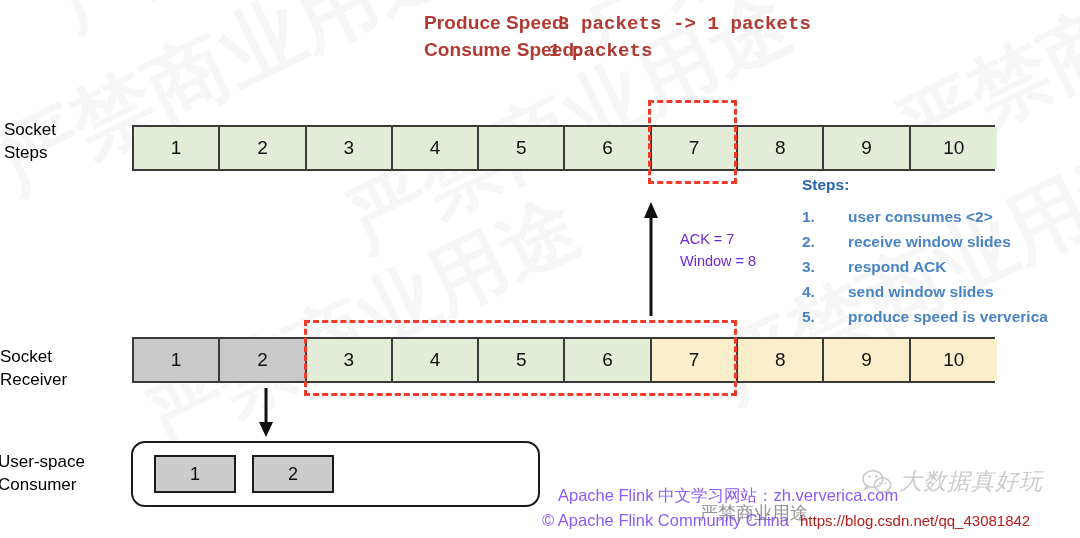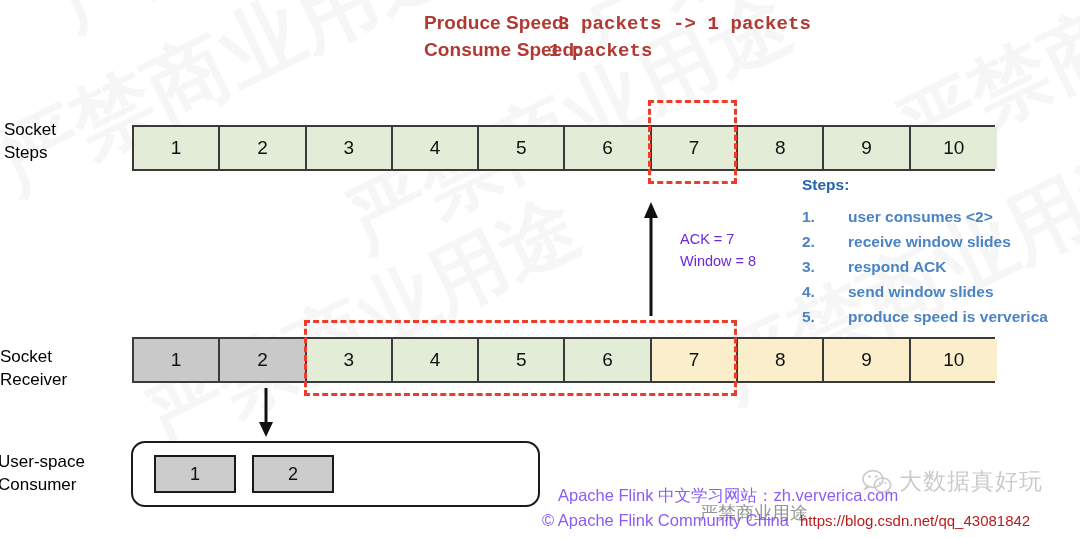--- a/index.html
+++ b/index.html
@@ -205,20 +205,21 @@
     gap: 7px;
     z-index: 7;
     opacity: 0.52;
   }
   .wechat-badge .brand {
     font-family: "DejaVu Sans", sans-serif;
     font-size: 23px;
     color: #9c9c9c;
     letter-spacing: 1px;
     white-space: nowrap;
+    font-style: italic;
   }
   .csdn-wm {
     position: absolute;
     left: 800px;
     top: 512px;
     font-size: 15px;
     color: #b91c1c;
     z-index: 7;
     white-space: nowrap;
     font-family: "Liberation Sans", sans-serif;

